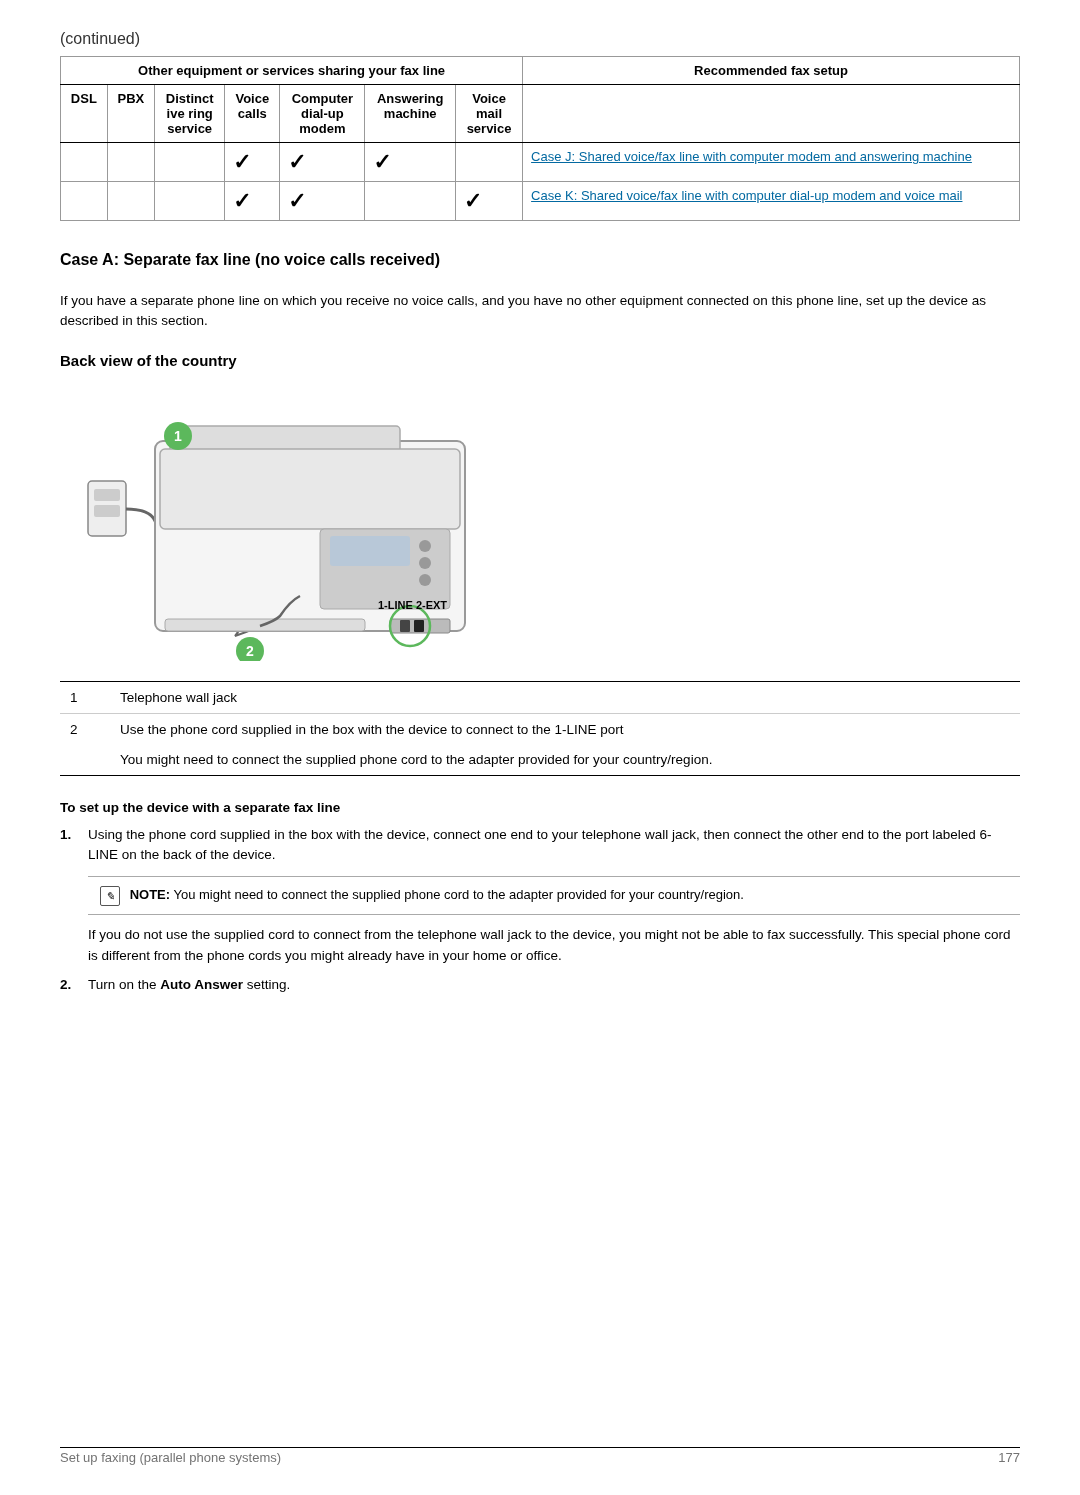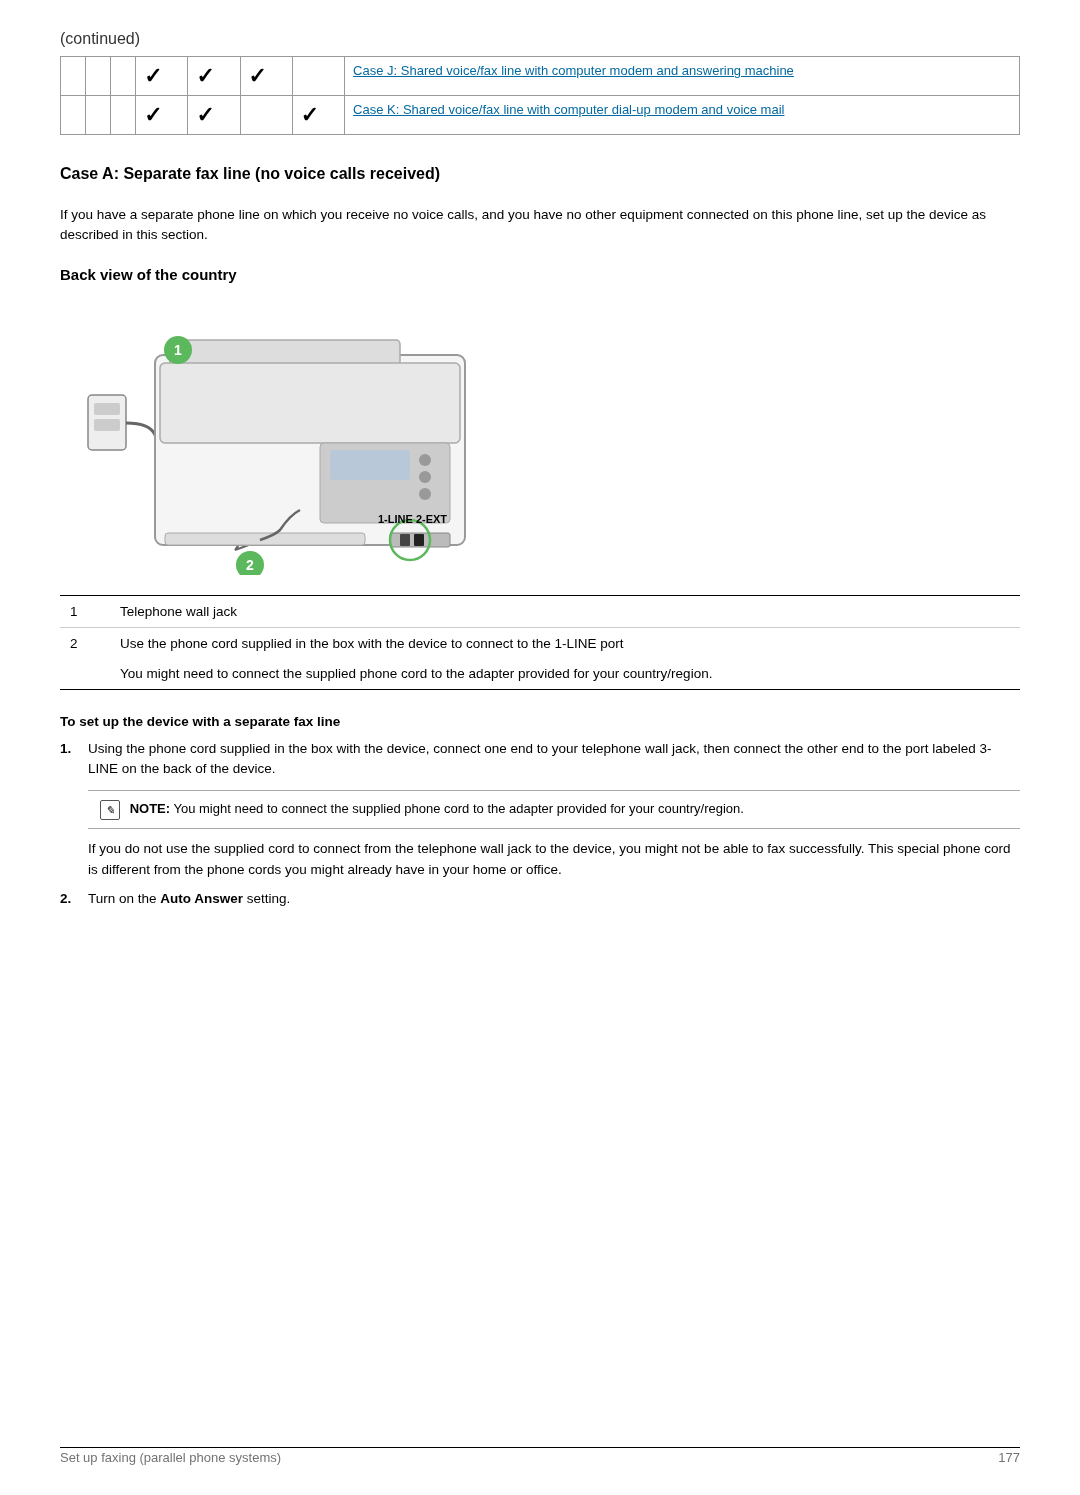--- a/index.html
+++ b/index.html
@@ -187,20 +187,34 @@
       padding-top: 2px;
     }
   </style>
 </head>
 <body>
 
 <div class="continued">(continued)</div>
 
 <table class="main-table">
   <thead>
+    <tr class="header-row-top">
+      <th colspan="7" class="equipment-header">Other equipment or services sharing your fax line</th>
+      <th class="recommended-header recommended-cell">Recommended fax setup</th>
+    </tr>
+    <tr class="col-header">
+      <th>DSL</th>
+      <th>PBX</th>
+      <th>Distinct<br>ive ring<br>service</th>
+      <th>Voice<br>calls</th>
+      <th>Computer<br>dial-up<br>modem</th>
+      <th>Answering<br>machine</th>
+      <th>Voice<br>mail<br>service</th>
+      <th class="recommended-cell"></th>
+    </tr>
   </thead>
   <tbody>
     <tr>
       <td></td>
       <td></td>
       <td></td>
       <td><span class="check-mark">✓</span></td>
       <td><span class="check-mark">✓</span></td>
       <td><span class="check-mark">✓</span></td>
       <td></td>
@@ -287,21 +301,21 @@
         <span>You might need to connect the supplied phone cord to the adapter provided for your country/region.</span>
       </td>
     </tr>
   </tbody>
 </table>
 
 <div class="setup-heading">To set up the device with a separate fax line</div>
 <ol class="step-list">
   <li>
     <span class="step-num">1.</span>
-    <span>Using the phone cord supplied in the box with the device, connect one end to your telephone wall jack, then connect the other end to the port labeled 3-LINE on the back of the device.</span>
+    <span>Using the phone cord supplied in the box with the device, connect one end to your telephone wall jack, then connect the other end to the port labeled 6-LINE on the back of the device.</span>
   </li>
 </ol>
 
 <div class="note-box">
   <span class="note-icon">✎</span>
   <span class="note-label">NOTE:</span>
   <span>You might need to connect the supplied phone cord to the adapter provided for your country/region.</span>
 </div>
 
 <div class="extra-para">If you do not use the supplied cord to connect from the telephone wall jack to the device, you might not be able to fax successfully. This special phone cord is different from the phone cords you might already have in your home or office.</div>

